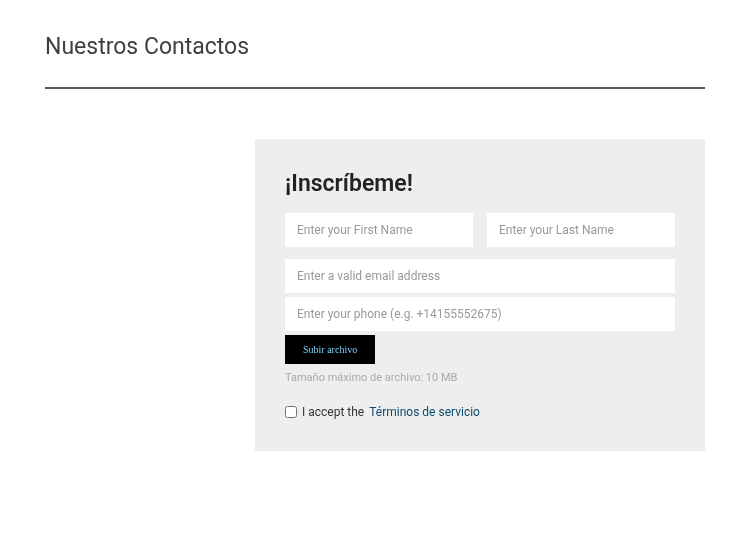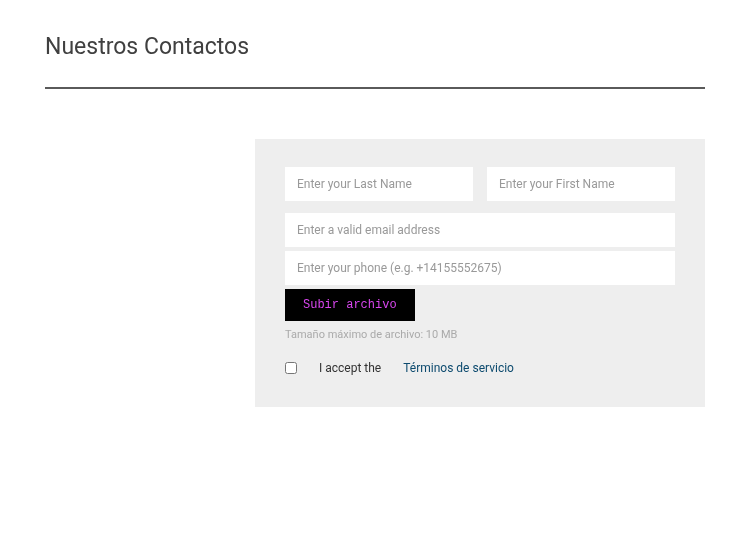--- a/index.html
+++ b/index.html
@@ -58,37 +58,37 @@
     font-size: 12px;
     color: #333;
     outline: none;
     margin-bottom: 4px;
     font-family: inherit;
   }
   .field-row .text-input { margin-bottom: 0; }
   .text-input::placeholder { color: #999; }
   .upload-btn {
     background: #000;
-    color: #d946ef;
+    color: #7dd3fc;
     border: none;
     padding: 9px 18px;
-    font-size: 12px;
+    font-size: 10px;
     cursor: pointer;
-    font-family: Liberation Mono, monospace;
+    font-family: Liberation Serif, serif;
   }
   .upload-hint {
     font-size: 11px;
     color: #aaa;
     margin-top: 6px;
     margin-bottom: 16px;
   }
   .accept-row {
     display: flex;
     align-items: center;
-    gap: 22px;
+    gap: 5px;
     font-size: 12px;
     color: #333;
   }
   .accept-row input[type="checkbox"] {
     margin: 0;
     width: 12px;
     height: 12px;
   }
   .tos-link {
     color: #0c4a6e;
@@ -97,24 +97,25 @@
   }
 </style>
 </head>
 <body>
 
 <div class="page">
   <h1 class="page-title">Nuestros Contactos</h1>
   <hr class="divider">
 
   <div class="form-panel">
+    <h2 class="form-title">¡Inscríbeme!</h2>
 
     <div class="field-row">
+      <input type="text" class="text-input" placeholder="Enter your First Name" style="">
       <input type="text" class="text-input" placeholder="Enter your Last Name" style="">
-      <input type="text" class="text-input" placeholder="Enter your First Name" style="">
     </div>
 
     <input type="text" class="text-input" placeholder="Enter a valid email address" style="">
 
     <input type="text" class="text-input" placeholder="Enter your phone (e.g. +14155552675)" style="">
 
     <button class="upload-btn">Subir archivo</button>
     <div class="upload-hint">Tamaño máximo de archivo: 10 MB</div>
 
     <label class="accept-row">

